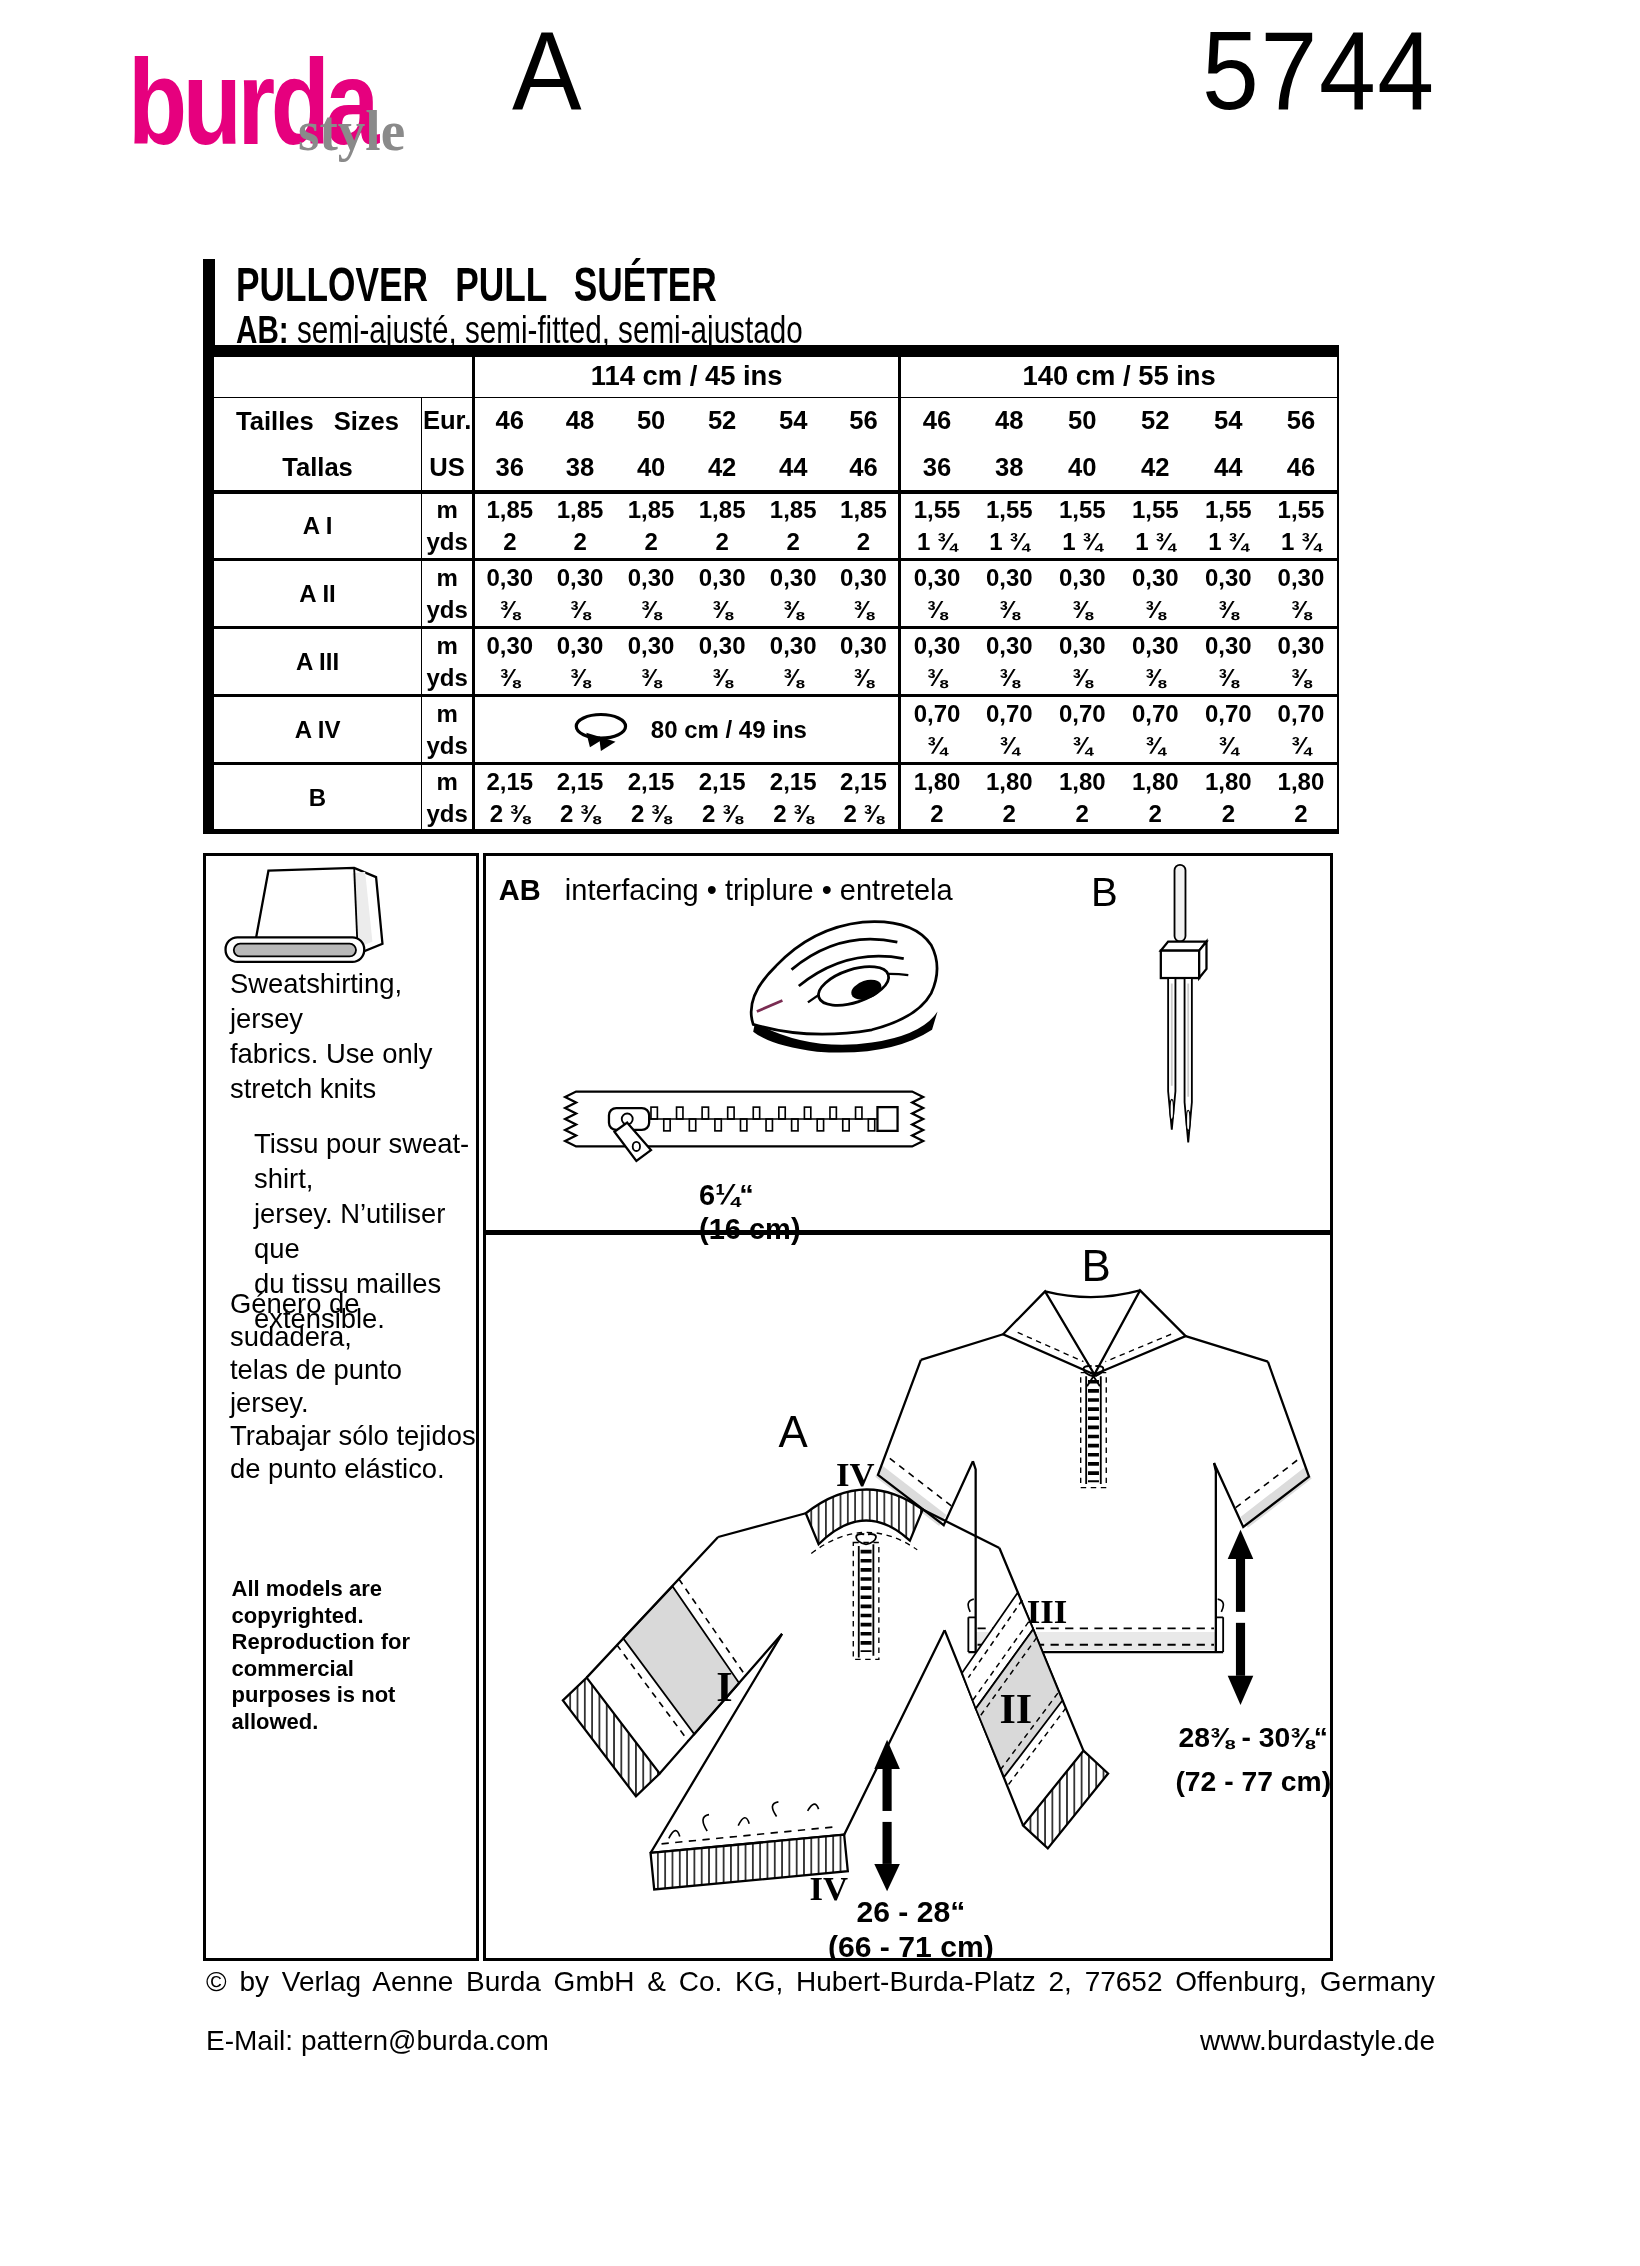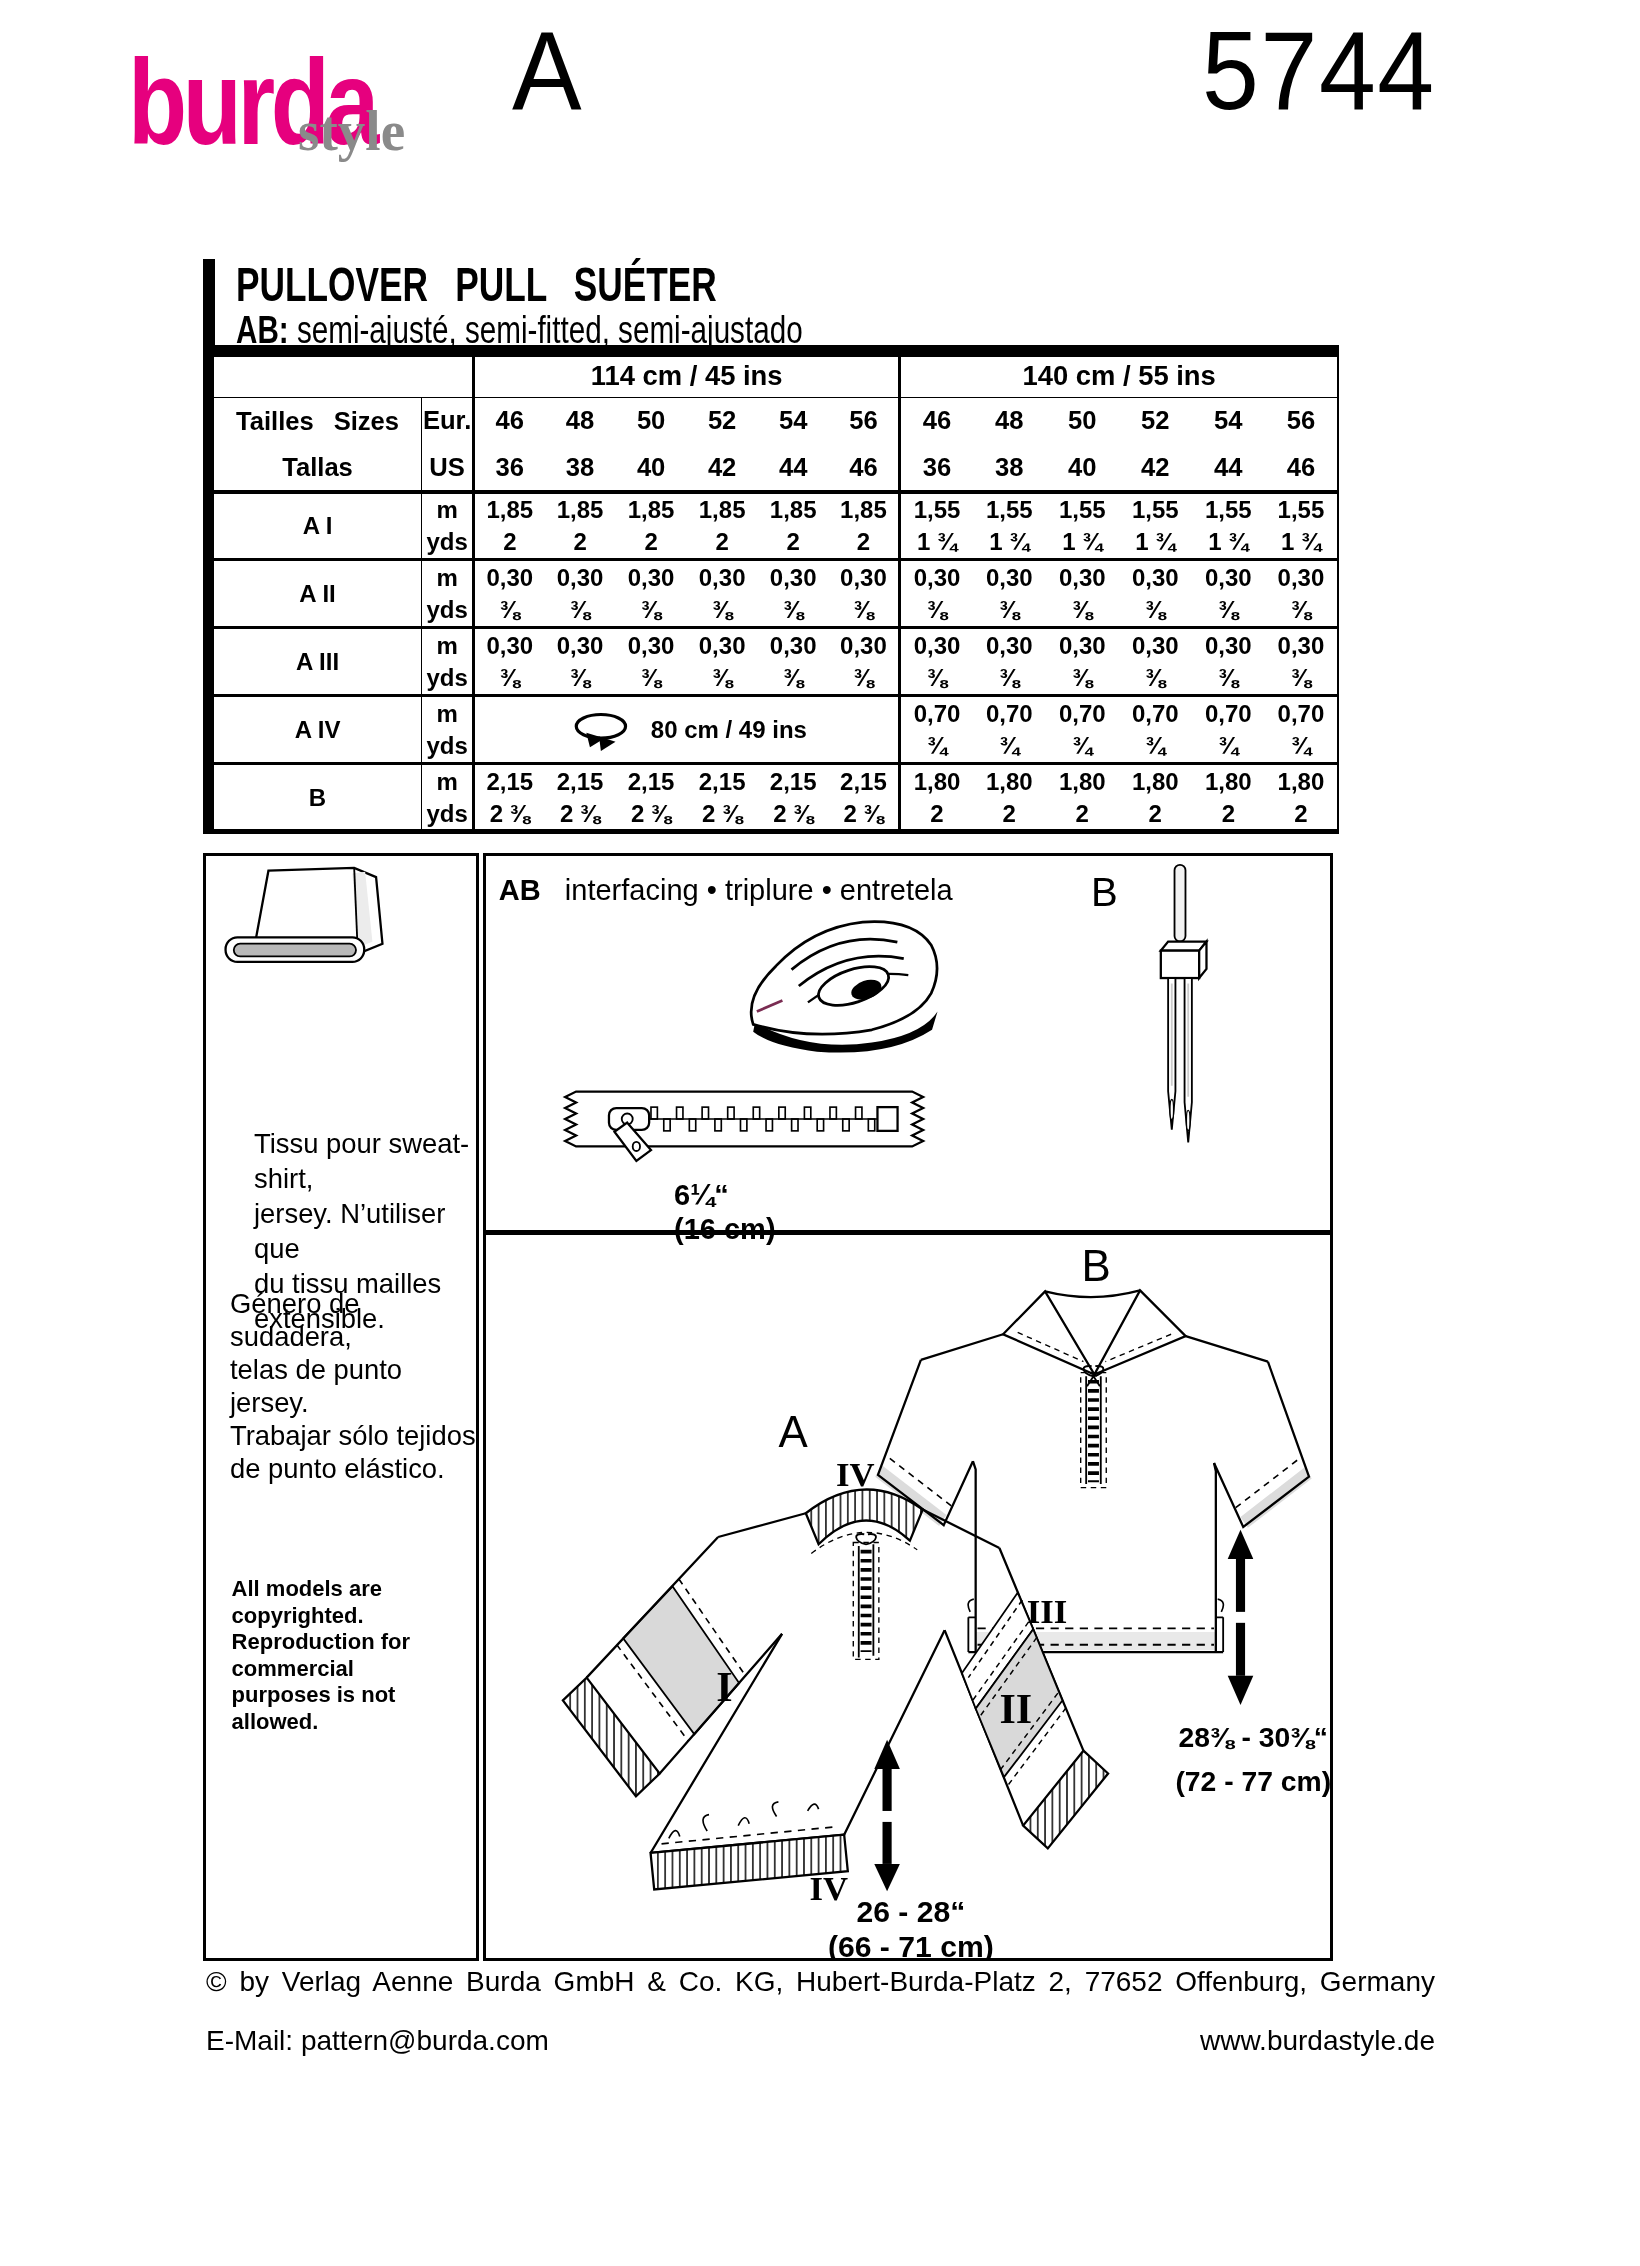--- a/index.html
+++ b/index.html
@@ -302,20 +302,23 @@
   </table>
 
 <div class="abs boxL">
   <svg class="abs" style="left:14.6px; top:9.1px;" width="187" height="99" viewBox="0 0 205 108">
     <path d="M52,6 L146,3 L170,13 L177,86 L150,97 L38,82 Z" fill="#fff" stroke="#000" stroke-width="2.5"></path>
     <polygon points="144,9 158,7 166,84 150,90" fill="#ececec"></polygon>
     <path d="M146,3 L150,97" fill="none" stroke="#000" stroke-width="2"></path>
     <rect x="5" y="79" width="152" height="27" rx="13" fill="#fff" stroke="#000" stroke-width="2.5"></rect>
     <rect x="14" y="86" width="134" height="14" rx="7" fill="#b9b9b9" stroke="#000" stroke-width="2"></rect>
   </svg>
+  <div class="abs fabric-txt" style="left:24px; top:110px;">Sweatshirting, jersey
+fabrics. Use only
+stretch knits</div>
   <div class="abs fabric-txt" style="left:24px; top:270px;margin-left:24px;">Tissu pour sweat-shirt,
 jersey. N’utiliser que
 du tissu mailles
 extensible.</div>
   <div class="abs fabric-txt2" style="left:24px; top:431px;">Género de sudadera,
 telas de punto jersey.
 Trabajar sólo tejidos
 de punto elástico.</div>
   <div class="abs copy-txt" style="left:25.6px; top:720px;">All models are copyrighted.
 Reproduction for commercial
@@ -363,21 +366,21 @@
           <rect x="342" y="60" width="7" height="13"></rect>
       </g>
       <line x1="100" y1="60" x2="352" y2="60" stroke="#000" stroke-width="1.5"></line>
       <rect x="58" y="48" width="44" height="24" rx="8" fill="#fff" stroke="#000" stroke-width="2.5"></rect>
       <circle cx="78" cy="60" r="6" fill="#fff" stroke="#000" stroke-width="2"></circle>
       <path d="M78,64 L104,94 L88,106 L64,74 Z" fill="#fff" stroke="#000" stroke-width="2.5"></path>
       <ellipse cx="88" cy="90" rx="4" ry="5" fill="none" stroke="#000" stroke-width="2"></ellipse>
       <rect x="352" y="47" width="22" height="26" fill="#fff" stroke="#000" stroke-width="2.5"></rect>
     </svg>
 
-    <div class="abs ziplen" style="left:188px; top:322px;">6¼“
+    <div class="abs ziplen" style="left:213px; top:322px;">6¼“
 (16 cm)</div>
 
     <div class="abs lblB" style="left:605px; top:16.4px;">B</div>
     <svg class="abs" style="left:662px; top:7.3px;" width="64" height="315" viewBox="0 0 70 345">
       <rect x="29" y="2" width="12" height="84" rx="6" fill="#f2f2f2" stroke="#000" stroke-width="2"></rect>
       <polygon points="14,96 56,96 64,86 22,86" fill="#fff" stroke="#000" stroke-width="2.5"></polygon>
       <rect x="14" y="96" width="42" height="30" fill="#fff" stroke="#000" stroke-width="2.5"></rect>
       <polygon points="56,96 64,86 64,116 56,126" fill="#fff" stroke="#000" stroke-width="2.5"></polygon>
       <path d="M22,126 L30,126 L30,250 L26,292 L22,250 Z" fill="#fff" stroke="#000" stroke-width="2"></path>
       <rect x="25" y="132" width="2" height="112" fill="#ccc"></rect>

